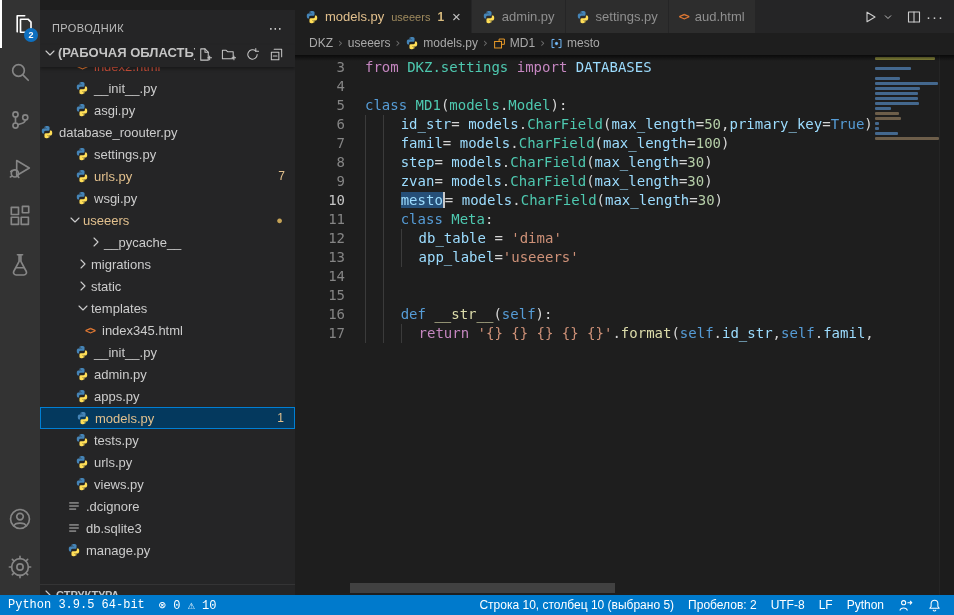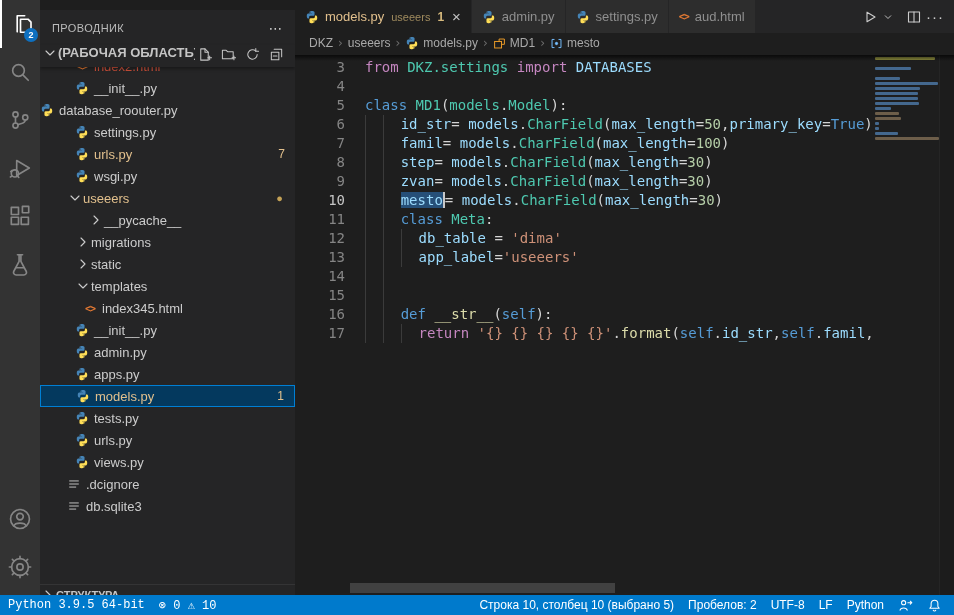--- a/index.html
+++ b/index.html
@@ -203,20 +203,31 @@
             <span class="fico">
               <svg viewBox="0 0 16 16" width="14" height="14">
                 <path fill="#4584b6" d="M7.9 1C5 1 5.2 2.3 5.2 2.3v1.4h2.9v.4H3.9S2 3.8 2 6.9c0 3 1.7 2.9 1.7 2.9h1V8.4s-.1-1.7 1.7-1.7h2.8s1.7.1 1.7-1.6V2.7S11.2 1 7.9 1zM6.3 1.8a.55.55 0 1 1 0 1.1.55.55 0 0 1 0-1.1z"></path>
                 <path fill="#ffde57" d="M8.1 15c2.9 0 2.7-1.3 2.7-1.3v-1.4H8v-.4h4.1S14 12.2 14 9.1c0-3-1.7-2.9-1.7-2.9h-1v1.4s.1 1.7-1.7 1.7H6.8s-1.7-.1-1.7 1.6v2.4S4.8 15 8.1 15zm1.6-.8a.55.55 0 1 1 0-1.1.55.55 0 0 1 0 1.1z"></path>
               </svg>
             </span>
             <span class="lbl">__init__.py</span>
           </div>
         </div>
         <div class="row">
+          <div class="inner" style="padding-left:35px">
+            <span class="fico">
+              <svg viewBox="0 0 16 16" width="14" height="14">
+                <path fill="#4584b6" d="M7.9 1C5 1 5.2 2.3 5.2 2.3v1.4h2.9v.4H3.9S2 3.8 2 6.9c0 3 1.7 2.9 1.7 2.9h1V8.4s-.1-1.7 1.7-1.7h2.8s1.7.1 1.7-1.6V2.7S11.2 1 7.9 1zM6.3 1.8a.55.55 0 1 1 0 1.1.55.55 0 0 1 0-1.1z"></path>
+                <path fill="#ffde57" d="M8.1 15c2.9 0 2.7-1.3 2.7-1.3v-1.4H8v-.4h4.1S14 12.2 14 9.1c0-3-1.7-2.9-1.7-2.9h-1v1.4s.1 1.7-1.7 1.7H6.8s-1.7-.1-1.7 1.6v2.4S4.8 15 8.1 15zm1.6-.8a.55.55 0 1 1 0-1.1.55.55 0 0 1 0 1.1z"></path>
+              </svg>
+            </span>
+            <span class="lbl">asgi.py</span>
+          </div>
+        </div>
+        <div class="row">
           <div class="inner" style="">
             <span class="fico">
               <svg viewBox="0 0 16 16" width="14" height="14">
                 <path fill="#4584b6" d="M7.9 1C5 1 5.2 2.3 5.2 2.3v1.4h2.9v.4H3.9S2 3.8 2 6.9c0 3 1.7 2.9 1.7 2.9h1V8.4s-.1-1.7 1.7-1.7h2.8s1.7.1 1.7-1.6V2.7S11.2 1 7.9 1zM6.3 1.8a.55.55 0 1 1 0 1.1.55.55 0 0 1 0-1.1z"></path>
                 <path fill="#ffde57" d="M8.1 15c2.9 0 2.7-1.3 2.7-1.3v-1.4H8v-.4h4.1S14 12.2 14 9.1c0-3-1.7-2.9-1.7-2.9h-1v1.4s.1 1.7-1.7 1.7H6.8s-1.7-.1-1.7 1.6v2.4S4.8 15 8.1 15zm1.6-.8a.55.55 0 1 1 0-1.1.55.55 0 0 1 0 1.1z"></path>
               </svg>
             </span>
             <span class="lbl">database_roouter.py</span>
           </div>
         </div>
@@ -396,20 +407,31 @@
         <div class="row">
           <div class="inner" style="padding-left:27px">
             <span class="fico">
               <svg viewBox="0 0 16 16" width="14" height="14" fill="none" stroke-width="1.1" stroke-linecap="round" stroke-linejoin="round">
                 <g stroke="#c5c5c5">
                   <path d="M3 4.5h10M3 8h10M3 11.5h7"></path>
                 </g>
               </svg>
             </span>
             <span class="lbl">db.sqlite3</span>
+          </div>
+        </div>
+        <div class="row">
+          <div class="inner" style="padding-left:27px">
+            <span class="fico">
+              <svg viewBox="0 0 16 16" width="14" height="14">
+                <path fill="#4584b6" d="M7.9 1C5 1 5.2 2.3 5.2 2.3v1.4h2.9v.4H3.9S2 3.8 2 6.9c0 3 1.7 2.9 1.7 2.9h1V8.4s-.1-1.7 1.7-1.7h2.8s1.7.1 1.7-1.6V2.7S11.2 1 7.9 1zM6.3 1.8a.55.55 0 1 1 0 1.1.55.55 0 0 1 0-1.1z"></path>
+                <path fill="#ffde57" d="M8.1 15c2.9 0 2.7-1.3 2.7-1.3v-1.4H8v-.4h4.1S14 12.2 14 9.1c0-3-1.7-2.9-1.7-2.9h-1v1.4s.1 1.7-1.7 1.7H6.8s-1.7-.1-1.7 1.6v2.4S4.8 15 8.1 15zm1.6-.8a.55.55 0 1 1 0-1.1.55.55 0 0 1 0 1.1z"></path>
+              </svg>
+            </span>
+            <span class="lbl">manage.py</span>
           </div>
         </div>
       </div>
     <div class="sb-outline">
       <span class="chev"><svg viewBox="0 0 16 16" width="16" height="16" fill="none" stroke-width="1.1" stroke-linecap="round" stroke-linejoin="round">
             <path d="M6 4l4 4-4 4" stroke="#cccccc"></path>
           </svg></span>
       <span>СТРУКТУРА</span>
     </div>
   </div>

